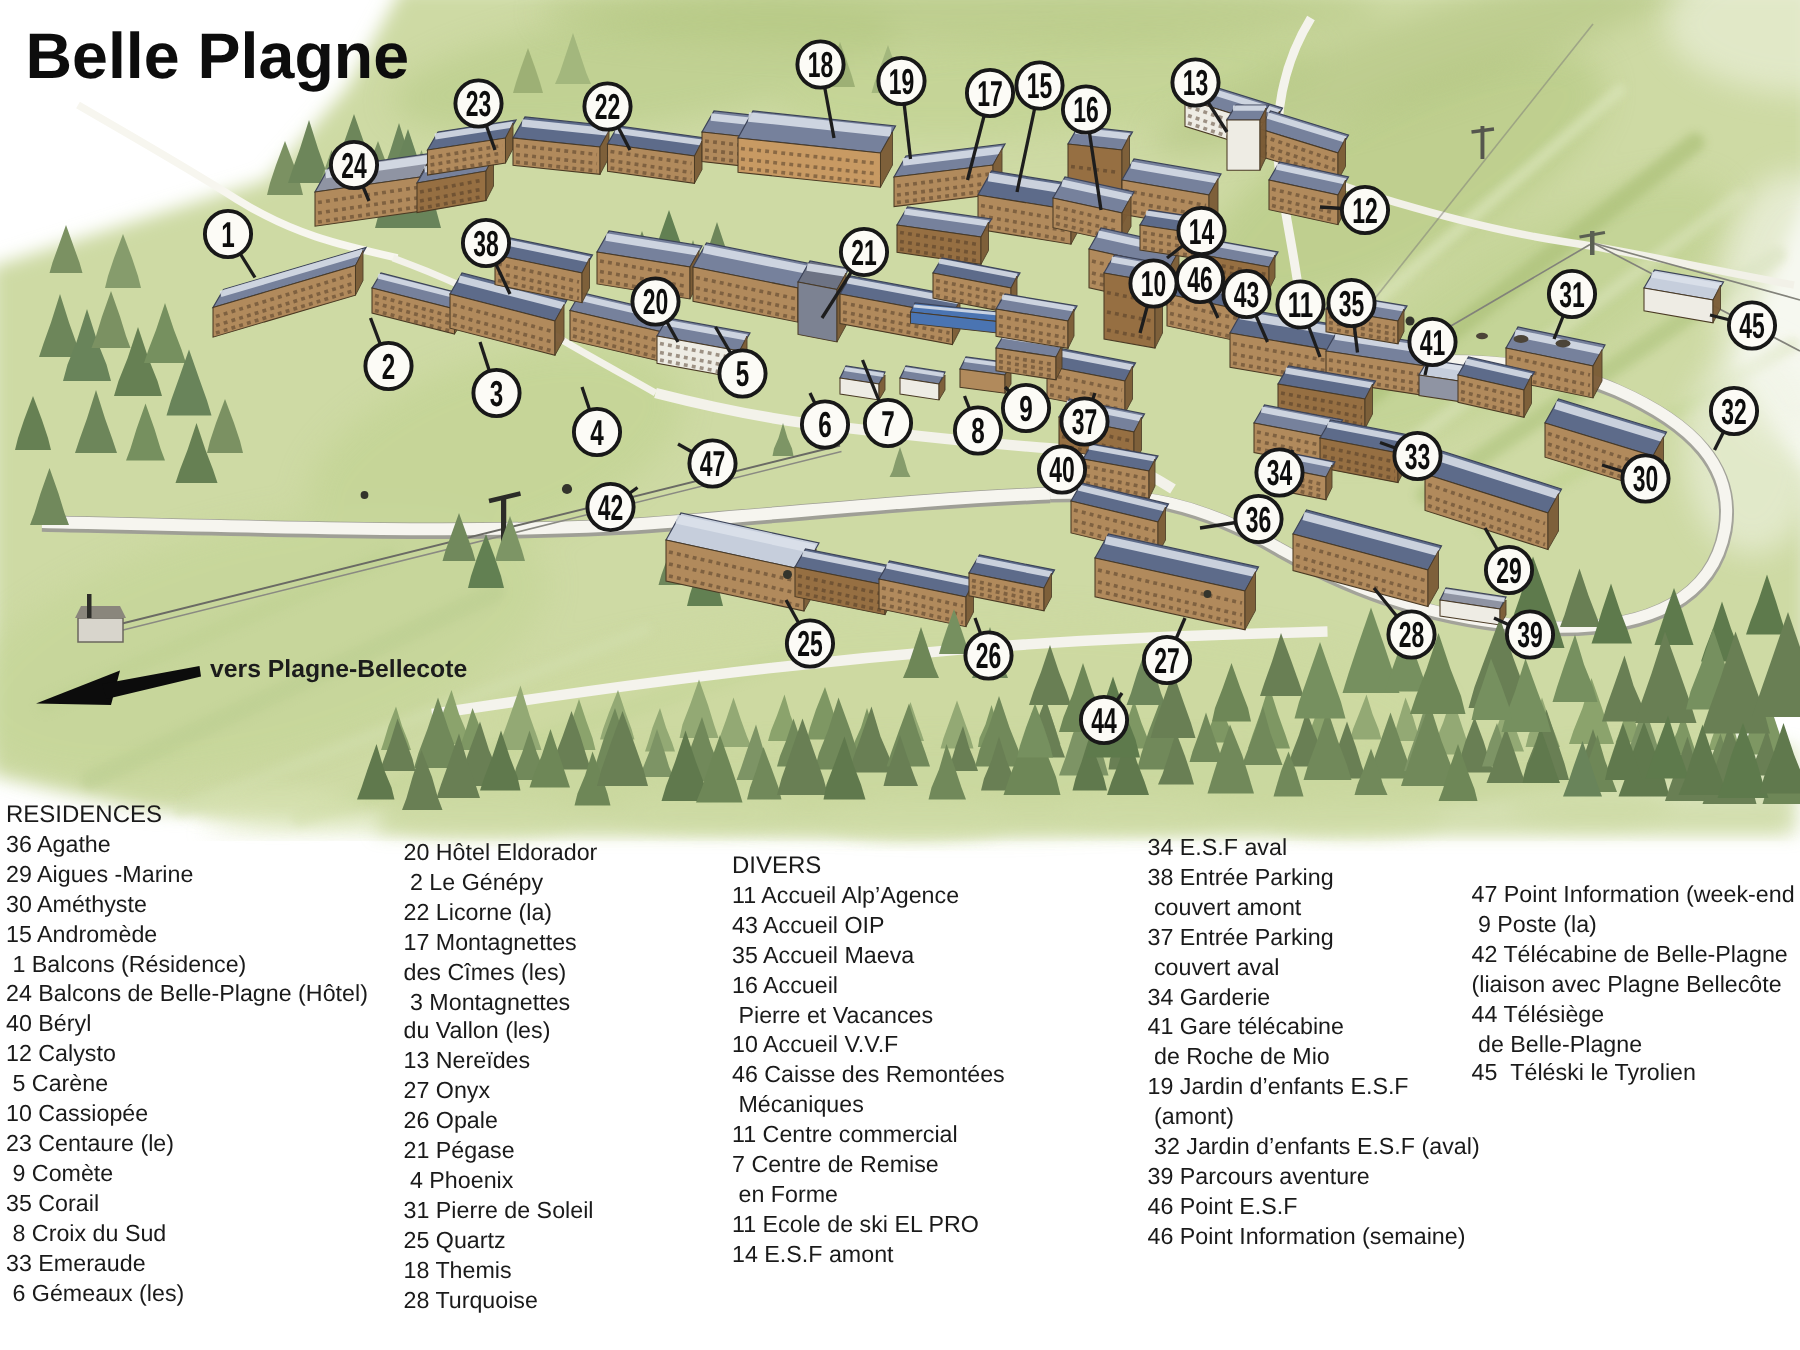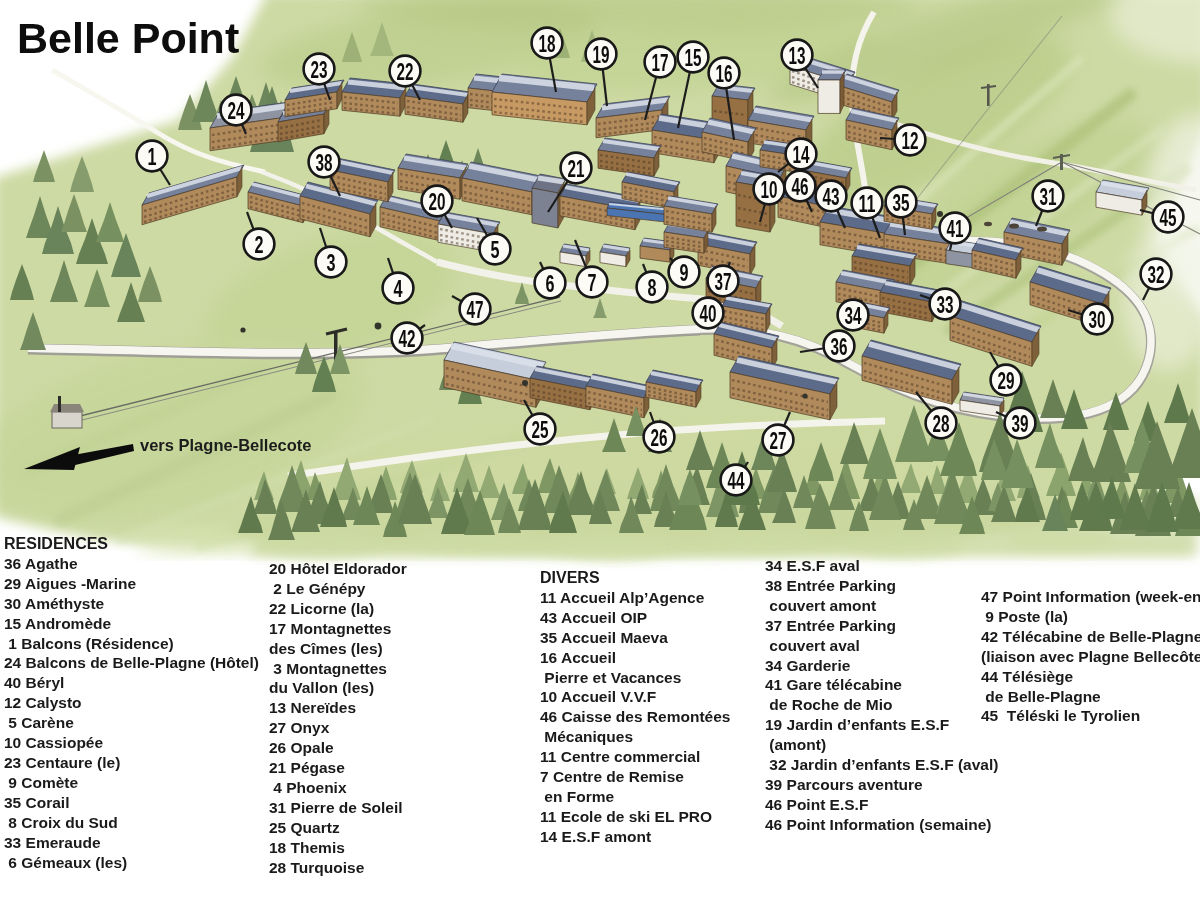--- a/index.html
+++ b/index.html
@@ -1,17 +1,17 @@
 <!DOCTYPE html>
 <html><head><meta charset="utf-8"><style>
 html,body{margin:0;padding:0;background:#fff;}
 .page{position:relative;width:1200px;height:900px;overflow:hidden;background:#fff;
  font-family:"Liberation Sans",sans-serif;}
 .t{position:absolute;color:#111;}
-.leg{font-size:15.5px;font-weight:700;line-height:19.9px;color:#1a1a1a;letter-spacing:0;white-space:pre;}
+.leg{font-size:15.5px;font-weight:400;line-height:19.9px;color:#1a1a1a;letter-spacing:0;white-space:pre;}
 </style></head><body>
 <div class="page">
 <svg width="1200" height="900" viewBox="0 0 1200 900" style="position:absolute;left:0;top:0">
 <defs>
         <filter id="b6" x="-20%" y="-20%" width="140%" height="140%">
           <feGaussianBlur stdDeviation="6"></feGaussianBlur>
         </filter>
         <filter id="b3" x="-30%" y="-30%" width="160%" height="160%">
           <feGaussianBlur stdDeviation="3"></feGaussianBlur>
         </filter>
@@ -1237,23 +1237,23 @@
         <circle cx="800" cy="186" r="15.4" fill="#fcfbf6" stroke="#181818" stroke-width="2.6"></circle>
         <text x="800" y="194.5" text-anchor="middle" font-family="Liberation Sans,sans-serif" font-size="24" font-weight="bold" fill="#0d0d0d" textLength="17" lengthAdjust="spacingAndGlyphs">46</text>
       </g>
 
 <g>
         <circle cx="475" cy="309" r="15.4" fill="#fcfbf6" stroke="#181818" stroke-width="2.6"></circle>
         <text x="475" y="317.5" text-anchor="middle" font-family="Liberation Sans,sans-serif" font-size="24" font-weight="bold" fill="#0d0d0d" textLength="17" lengthAdjust="spacingAndGlyphs">47</text>
       </g>
 </svg>
 
-<div class="t" style="left:17px;top:14px;font-size:43px;font-weight:bold;letter-spacing:0px;color:#0d0d0d">Belle Point</div>
+<div class="t" style="left:17px;top:14px;font-size:43px;font-weight:bold;letter-spacing:0px;color:#0d0d0d">Belle Plagne</div>
 
 <div class="t leg" style="left:4px;top:534px;width:300px"><span style="font-size:16px">RESIDENCES</span><br>36 Agathe<br>29 Aigues -Marine<br>30 Améthyste<br>15 Andromède<br>&nbsp;1 Balcons (Résidence)<br>24 Balcons de Belle-Plagne (Hôtel)<br>40 Béryl<br>12 Calysto<br>&nbsp;5 Carène<br>10 Cassiopée<br>23 Centaure (le)<br>&nbsp;9 Comète<br>35 Corail<br>&nbsp;8 Croix du Sud<br>33 Emeraude<br>&nbsp;6 Gémeaux (les)</div>
 
 <div class="t leg" style="left:269px;top:559px;width:300px">20 Hôtel Eldorador<br>&nbsp;2 Le Génépy<br>22 Licorne (la)<br>17 Montagnettes<br>des Cîmes (les)<br>&nbsp;3 Montagnettes<br>du Vallon (les)<br>13 Nereïdes<br>27 Onyx<br>26 Opale<br>21 Pégase<br>&nbsp;4 Phoenix<br>31 Pierre de Soleil<br>25 Quartz<br>18 Themis<br>28 Turquoise</div>
 
-<div class="t leg" style="left:540px;top:568px;width:300px"><span style="font-size:16px">DIVERS</span><br>11 Accueil Alp’Agence<br>43 Accueil OIP<br>35 Accueil Maeva<br>16 Accueil<br>&nbsp;Pierre et Vacances<br>10 Accueil V.V.F<br>46 Caisse des Remontées<br>&nbsp;Mécaniques<br>11 Centre commercial<br>7 Centre de Remise<br>&nbsp;en Forme<br>11 Ecole de ski EL PRO<br>14 E.S.F amont</div>
+<div class="t leg" style="left:488px;top:568px;width:300px"><span style="font-size:16px">DIVERS</span><br>11 Accueil Alp’Agence<br>43 Accueil OIP<br>35 Accueil Maeva<br>16 Accueil<br>&nbsp;Pierre et Vacances<br>10 Accueil V.V.F<br>46 Caisse des Remontées<br>&nbsp;Mécaniques<br>11 Centre commercial<br>7 Centre de Remise<br>&nbsp;en Forme<br>11 Ecole de ski EL PRO<br>14 E.S.F amont</div>
 
 <div class="t leg" style="left:765px;top:556px;width:430px">34 E.S.F aval<br>38 Entrée Parking<br>&nbsp;couvert amont<br>37 Entrée Parking<br>&nbsp;couvert aval<br>34 Garderie<br>41 Gare télécabine<br>&nbsp;de Roche de Mio<br>19 Jardin d’enfants E.S.F<br>&nbsp;(amont)<br>&nbsp;32 Jardin d’enfants E.S.F (aval)<br>39 Parcours aventure<br>46 Point E.S.F<br>46 Point Information (semaine)</div>
 
 <div class="t leg" style="left:981px;top:587px;width:260px">47 Point Information (week-end<br>&nbsp;9 Poste (la)<br>42 Télécabine de Belle-Plagne<br>(liaison avec Plagne Bellecôte<br>44 Télésiège<br>&nbsp;de Belle-Plagne<br>45 &nbsp;Téléski le Tyrolien</div>
 </div>
 </body></html>

